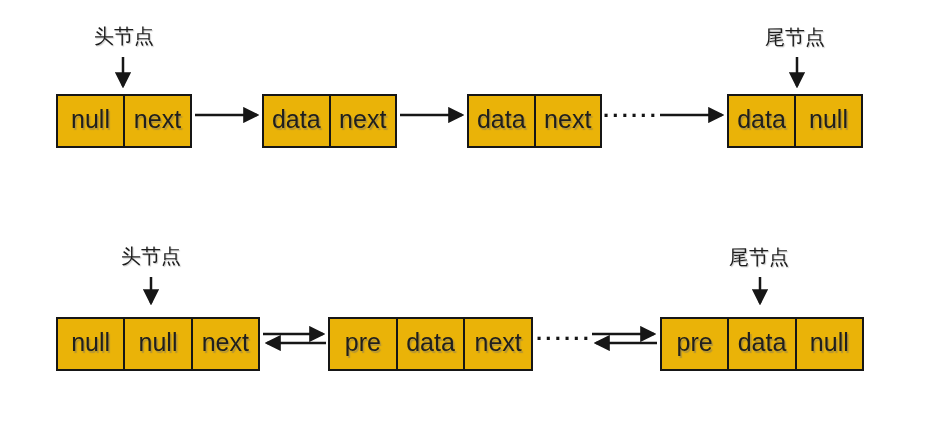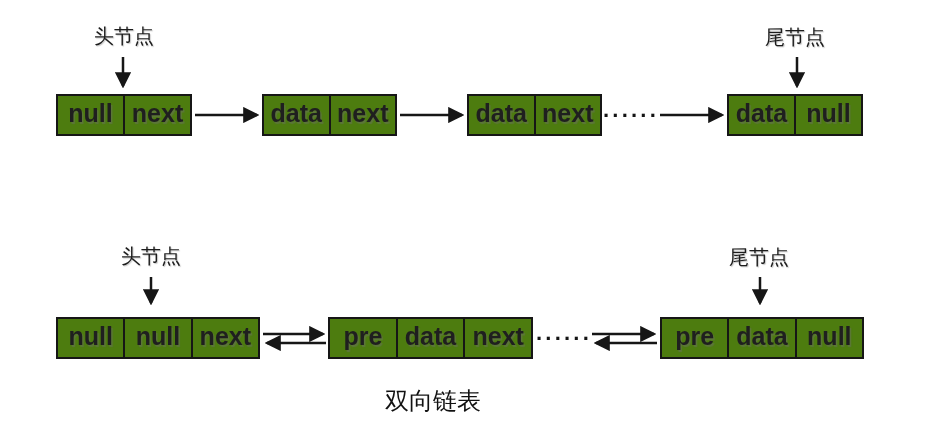--- a/index.html
+++ b/index.html
@@ -20,25 +20,24 @@
     position: absolute;
     left: 0;
     top: 0;
     width: 927px;
     height: 442px;
     pointer-events: none;
   }
   .node {
     position: absolute;
     display: flex;
-    height: 42px;
+    height: 54px;
     border: 2px solid #161616;
-    background: #4d7c0f;
+    background: #eab308;
     z-index: 2;
-    font-weight: bold;
   }
   .cell {
     flex: 1 1 0;
     display: flex;
     align-items: center;
     justify-content: center;
     font-size: 25px;
     line-height: 1;
     padding-bottom: 3px;
     color: #1f1f1f;
@@ -156,15 +155,14 @@
     <div class="cell">pre</div>
     <div class="cell">data</div>
     <div class="cell">next</div>
   </div>
   <div class="dots d-dots">······</div>
   <div class="node d-n3">
     <div class="cell">pre</div>
     <div class="cell">data</div>
     <div class="cell">null</div>
   </div>
-  <div class="caption d-caption">双向链表</div>
 
 </div>
 
 </body></html>

